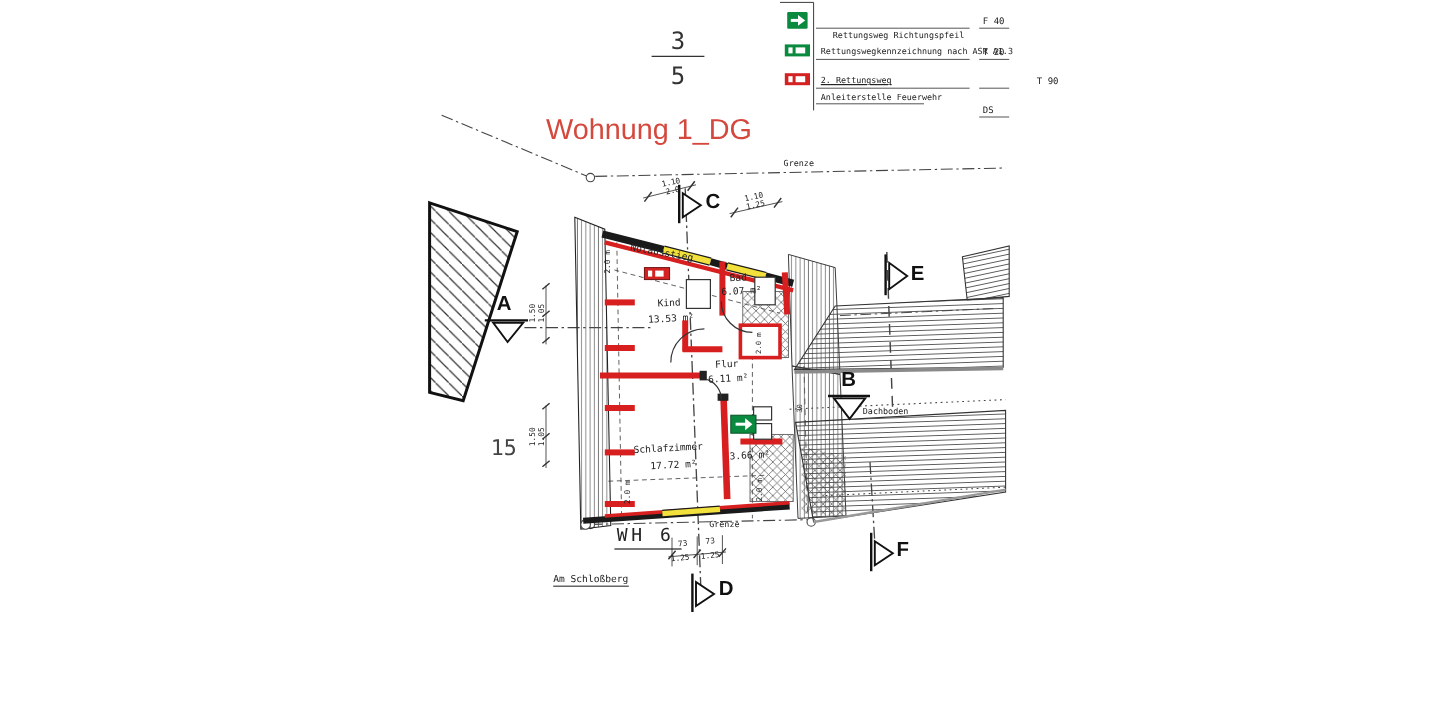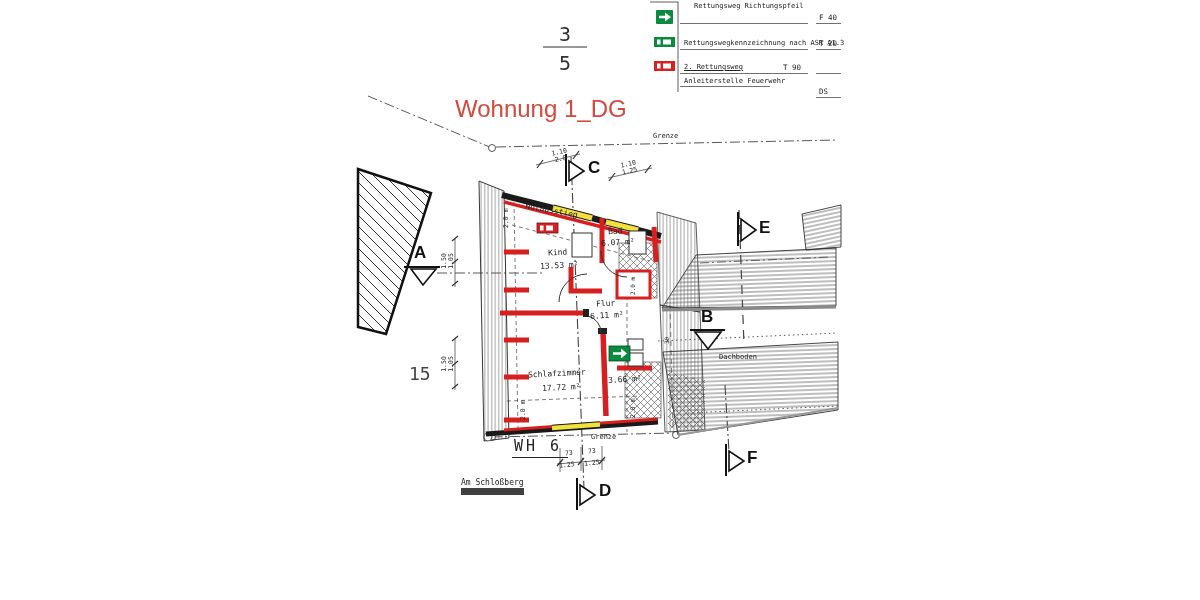--- a/index.html
+++ b/index.html
@@ -5,21 +5,21 @@
   html,body{margin:0;padding:0;}
   body{width:1200px;height:600px;position:relative;background:#fff;overflow:hidden;
        font-family:"DejaVu Sans Mono", monospace;color:#222;}
   .abs{position:absolute;white-space:nowrap;}
   .cad{font-family:"DejaVu Sans Mono", monospace;color:#222;}
   .t7{font-size:7px;line-height:8px;}
   .t65{font-size:6.5px;line-height:7px;}
   .t8{font-size:8px;line-height:9px;}
   .marker{font-family:"Liberation Sans", sans-serif;font-weight:bold;font-size:17px;color:#111;}
   .rot90{transform:rotate(-90deg);transform-origin:0 0;}
-  .underline{border-bottom:7px solid #404040;padding-bottom:1px;}
+  .underline{border-bottom:1px solid #404040;padding-bottom:1px;}
   #title{font-family:"Liberation Sans", sans-serif;font-size:24px;color:var(--title_red,#d4483e);text-align:right;}
   #fraction-num,#fraction-den{font-size:20px;color:#333;width:40px;text-align:center;}
   #wh-label{font-size:15px;letter-spacing:3px;border-bottom:1.5px solid #222;padding:0 6px 2px 2px;}
   #house-number{font-size:18px;color:#444;}
   .legend-label{font-size:7px;}
   .legend-value{font-size:7.5px;}
   svg{position:absolute;left:0;top:0;}
   .dim2{text-align:center;}
 </style>
 </head>
@@ -212,32 +212,32 @@
     <rect x="657" y="63.5" width="3.5" height="5" fill="#fff"></rect>
     <rect x="663" y="63.5" width="8" height="5" fill="#fff"></rect>
   </g>
 </svg>
 
 <div id="fraction-num" class="abs cad" style="left:545px;top:22px;">3</div>
 <div id="fraction-den" class="abs cad" style="left:545px;top:51px;">5</div>
 
 <div id="title" class="abs" style="left:455px;top:95px;">Wohnung 1_DG</div>
 
-<div class="abs cad legend-label" style="left:684px;top:2px;padding-left:10px;">Rettungsweg Richtungspfeil</div>
+<div class="abs cad legend-label" style="left:684px;top:26px;padding-left:10px;">Rettungsweg Richtungspfeil</div>
 <div class="abs cad legend-value" style="left:819px;top:13px;">F 40</div>
 <div class="abs cad legend-label" style="left:684px;top:39px;">Rettungswegkennzeichnung nach ASR A1.3</div>
 <div class="abs cad legend-value" style="left:819px;top:39px;">T 20</div>
 <div class="abs cad legend-label" style="left:684px;top:63px;text-decoration:underline;">2. Rettungsweg</div>
 <div class="abs cad legend-label" style="left:684px;top:77px;text-align:right;">Anleiterstelle Feuerwehr</div>
-<div class="abs cad legend-value" style="left:783px;top:63px;">T 90</div>
+<div class="abs cad legend-value" style="left:864px;top:63px;">T 90</div>
 <div class="abs cad legend-value" style="left:819px;top:87px;">DS</div>
 
 <div class="abs cad t7" style="left:653px;top:132px;">Grenze</div>
 <div class="abs cad t7" style="left:591px;top:433px;">Grenze</div>
-<div class="abs cad t7" style="left:719px;top:353px;text-align:center;">Dachboden</div>
+<div class="abs cad t7" style="left:719px;top:339px;text-align:center;">Dachboden</div>
 
 <div class="abs marker" style="left:414px;top:243px;">A</div>
 <div class="abs marker" style="left:701px;top:307px;">B</div>
 <div class="abs marker" style="left:588px;top:158px;">C</div>
 <div class="abs marker" style="left:599px;top:481px;">D</div>
 <div class="abs marker" style="left:759px;top:218px;">E</div>
 <div class="abs marker" style="left:747px;top:448px;">F</div>
 
 <div class="abs cad t8" style="left:548px;top:248px;transform:rotate(-3deg);">Kind</div>
 <div class="abs cad t8" style="left:540px;top:261px;transform:rotate(-3deg);">13.53 m²</div>

